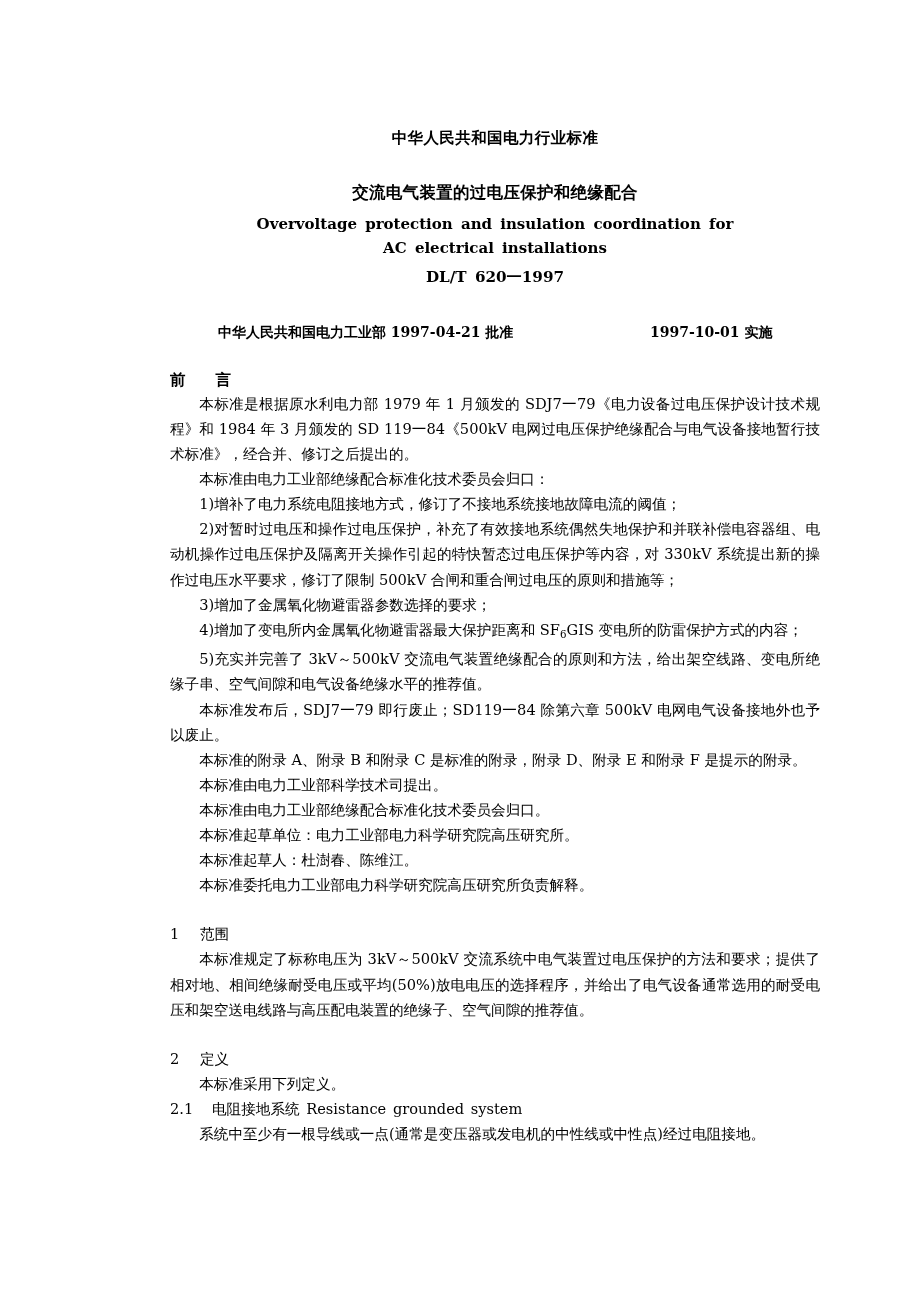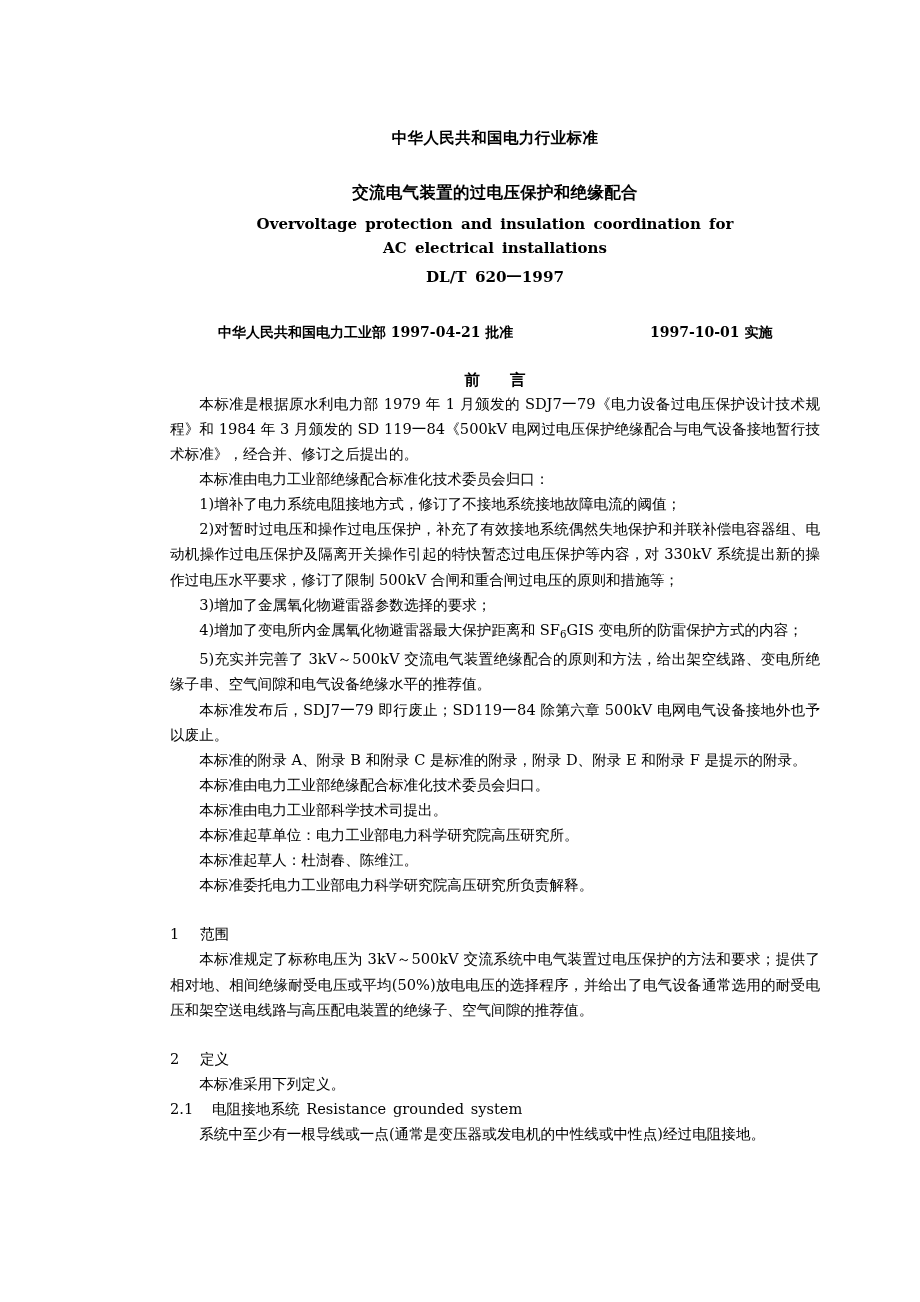--- a/index.html
+++ b/index.html
@@ -81,21 +81,21 @@
   .approval .right {
     position: absolute;
     left: 480px;
     top: 0;
     white-space: nowrap;
   }
 
   
   .preface-head {
     margin-top: 26px;
-    text-align: center;
+    text-align: left;
     font-size: 15.5px;
     font-weight: bold;
   }
   .preface-head .gap { display: inline-block; width: 30px; }
 
   
   p.body {
     margin: 0;
     font-size: 14.6px;
     line-height: 25.1px;
@@ -160,23 +160,23 @@
     <p class="body">3)增加了金属氧化物避雷器参数选择的要求；</p>
 
     <p class="body"><span>4)增加了变电所内金属氧化物避雷器最大保护距离和 SF</span><sub>6</sub><span>GIS 变电所的防雷保护方式的内容；</span></p>
 
     <p class="body">5)充实并完善了 3kV～500kV 交流电气装置绝缘配合的原则和方法，给出架空线路、变电所绝缘子串、空气间隙和电气设备绝缘水平的推荐值。</p>
 
     <p class="body">本标准发布后，SDJ7一79 即行废止；SD119一84 除第六章 500kV 电网电气设备接地外也予以废止。</p>
 
     <p class="body">本标准的附录 A、附录 B 和附录 C 是标准的附录，附录 D、附录 E 和附录 F 是提示的附录。</p>
 
+    <p class="body">本标准由电力工业部科学技术司提出。</p>
+
     <p class="body">本标准由电力工业部绝缘配合标准化技术委员会归口。</p>
-
-    <p class="body">本标准由电力工业部科学技术司提出。</p>
 
     <p class="body">本标准起草单位：电力工业部电力科学研究院高压研究所。</p>
 
     <p class="body">本标准起草人：杜澍春、陈维江。</p>
 
     <p class="body">本标准委托电力工业部电力科学研究院高压研究所负责解释。</p>
 
     <div class="blank-md"></div>
 
     <div class="sec-head">

